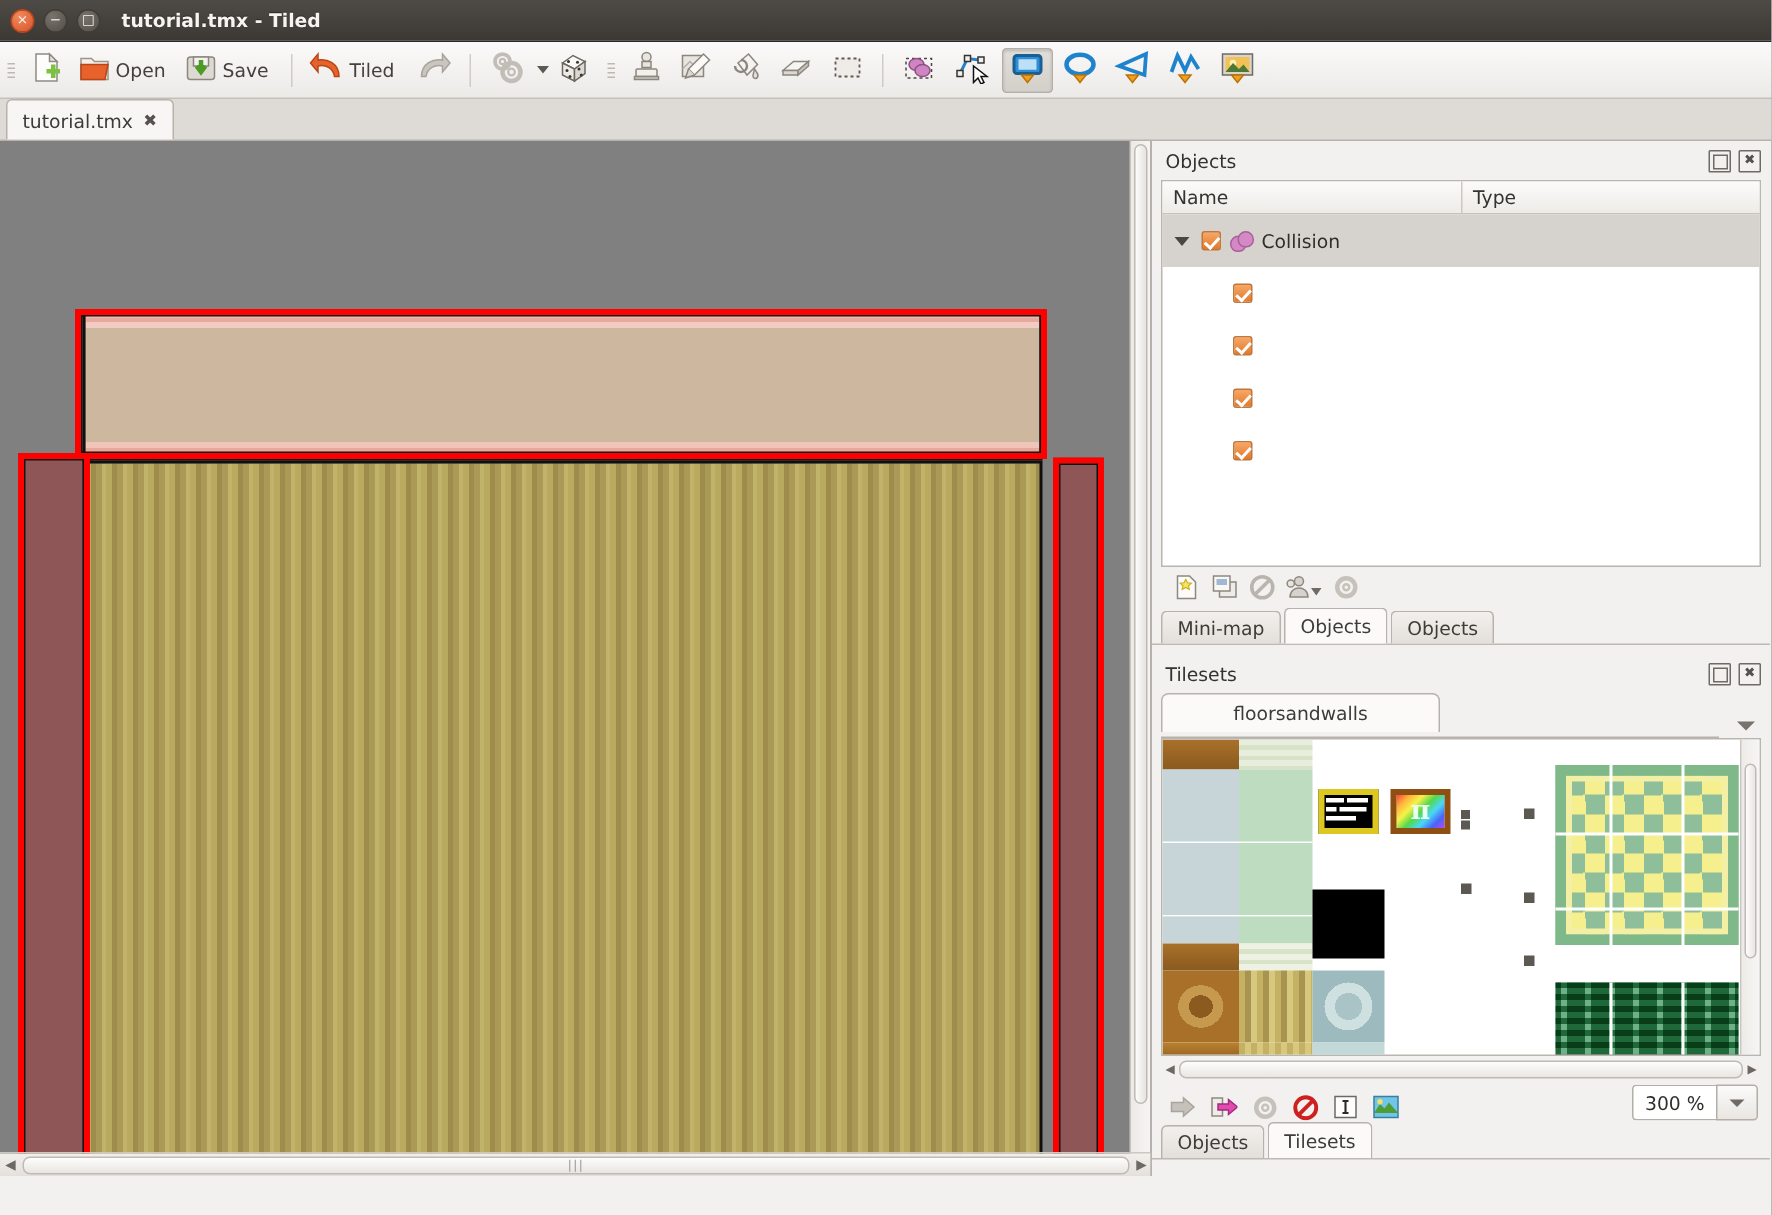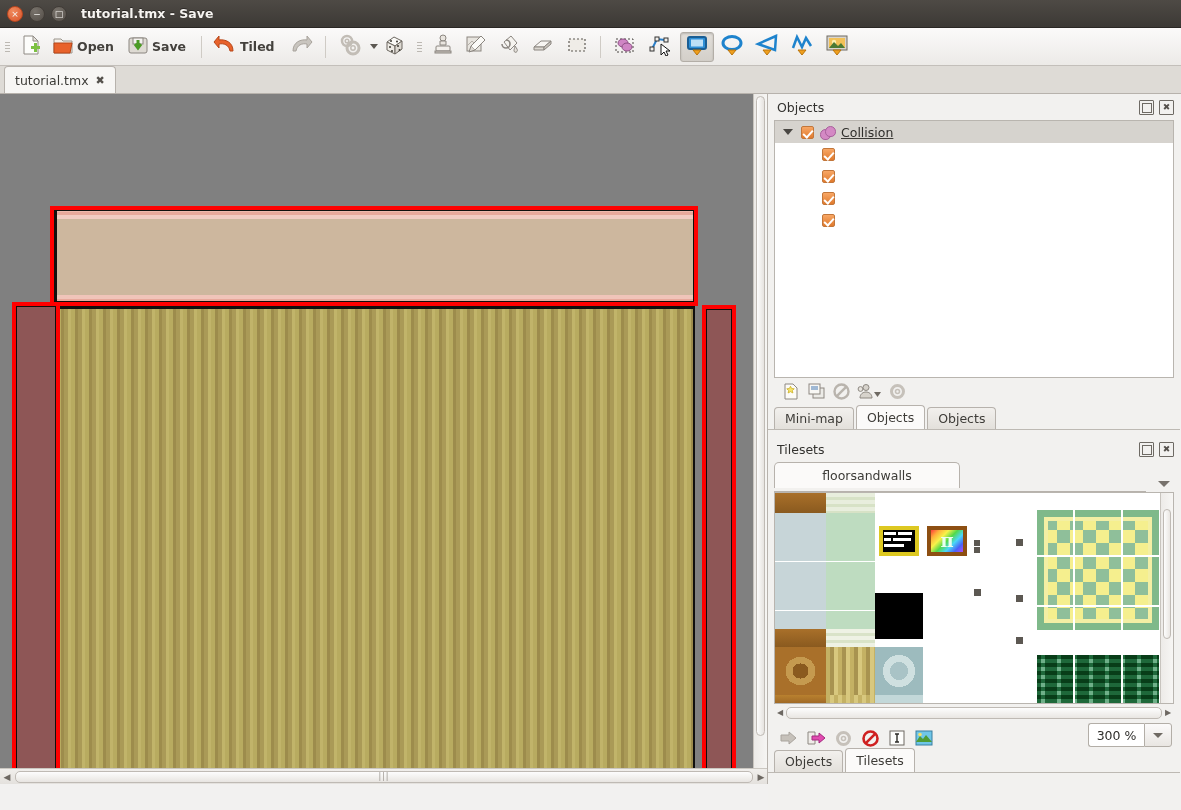--- a/index.html
+++ b/index.html
@@ -36,21 +36,21 @@
     display:flex; align-items:center; padding:0 4px; gap:1px;
   }
   .tb-grip{ width:7px; height:22px; margin-right:3px;
             display:flex;flex-direction:column;justify-content:center;gap:2px;align-items:center;}
   .tb-grip i{ display:block; width:5px; height:1px; background:#bcb8b2;}
   .tbtn{
     height:30px; min-width:30px; border-radius:3px;
     display:flex; align-items:center; justify-content:center; gap:3px;
     padding:0 4px; border:1px solid transparent; cursor:default;
   }
-  .tbtn.lbl{ padding:0 7px 0 3px;font-weight:bold; }
+  .tbtn.lbl{ padding:0 7px 0 3px; }
   .tbtn .txt{ font-size:12.5px; color:#44413d; }
   .tbtn.active{ background:linear-gradient(#e2dfda,#d3cfc9);
                 border:1px solid #b3aea7; box-shadow:inset 0 1px 2px rgba(0,0,0,.18);}
   .tsep{ width:1px; height:22px; background:#cfcbc5; margin:0 6px; }
   .arrow-dn{ width:0;height:0;border-left:4px solid transparent;border-right:4px solid transparent;
              border-top:5px solid #5c5852; margin-left:2px;}
 
   
   .doctabs{ height:28px; background:#dedbd6; display:flex; align-items:flex-end;
             border-bottom:1px solid #b7b2ac; padding-left:4px;}
@@ -103,21 +103,21 @@
   .dbtn.float:after{ content:""; position:absolute; left:2px; top:2px; width:8px;height:8px;
                      border:1px solid #6e6a64; background:#f2f1ef;}
 
   .tree{ margin:0 6px; background:#ffffff; border:1px solid #b9b5af; height:258px;
          display:flex; flex-direction:column;}
   .theadrow{ display:flex; height:22px; background:linear-gradient(#fcfbfa,#eeebe7);
              border-bottom:1px solid #c6c2bc;}
   .th{ display:flex; align-items:center; padding-left:7px; font-size:12.5px; color:#34332f;}
   .th.name{ width:200px; border-right:1px solid #ccc8c2;}
   .th.type{ flex:1;}
-  .trow{ height:22px; display:flex; align-items:center; padding-left:8px; gap:6px;text-decoration:underline;}
+  .trow{ height:35px; display:flex; align-items:center; padding-left:8px; gap:6px;}
   .trow.sel{ background:#d6d3ce;}
   .twist{ width:0;height:0;border-left:5px solid transparent;border-right:5px solid transparent;
           border-top:6px solid #4a4743; margin-right:2px;}
   .chk{ width:13px;height:13px;border:1px solid #c2763a;border-radius:2px;
         background:linear-gradient(#f8a765,#e07a2d); position:relative;}
   .chk:after{ content:""; position:absolute; left:3px; top:1px; width:4px;height:8px;
               border:solid #fff; border-width:0 2px 2px 0; transform:rotate(42deg);}
   .objicon{ width:15px;height:13px; position:relative;}
   .objicon:before,.objicon:after{ content:""; position:absolute; border-radius:50% 50% 45% 45%;
         background:#d489c4; border:1px solid #a8609b;}
@@ -165,21 +165,21 @@
             background:linear-gradient(#fbfafa,#e9e6e2);
             display:flex;align-items:center;justify-content:center;}
 </style>
 </head>
 <body>
 
 <div class="titlebar">
   <div class="wbtn close">×</div>
   <div class="wbtn min">−</div>
   <div class="wbtn max">□</div>
-  <div class="wtitle">tutorial.tmx - Save</div>
+  <div class="wtitle">tutorial.tmx - Tiled</div>
 </div>
 
 <div class="toolbar">
   <div class="tb-grip">
       <i></i>
       <i></i>
       <i></i>
       <i></i>
     </div>
 
@@ -433,20 +433,24 @@
   <div class="rdock">
 
     <div class="dockhdr">
       <span>Objects</span>
       <span class="sp"></span>
       <span class="dbtn float"></span>
       <span class="dbtn">✖</span>
     </div>
 
     <div class="tree">
+      <div class="theadrow">
+        <div class="th name">Name</div>
+        <div class="th type">Type</div>
+      </div>
 
       <div class="trow sel">
         <span class="twist"></span>
         <span class="chk"></span>
         <span class="objicon"></span>
         <span class="tlabel">Collision</span>
       </div>
 
       <div class="trow" style="padding-left:47px">
         <span class="chk"></span>

